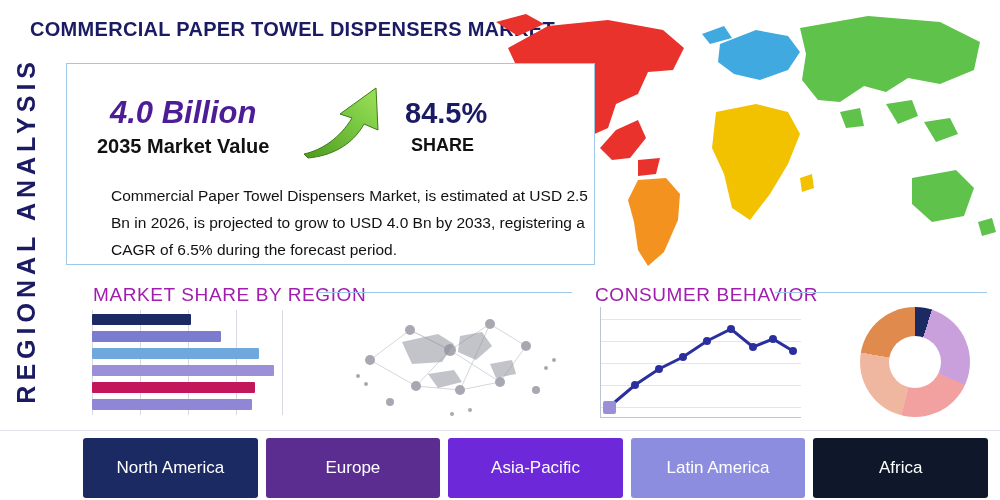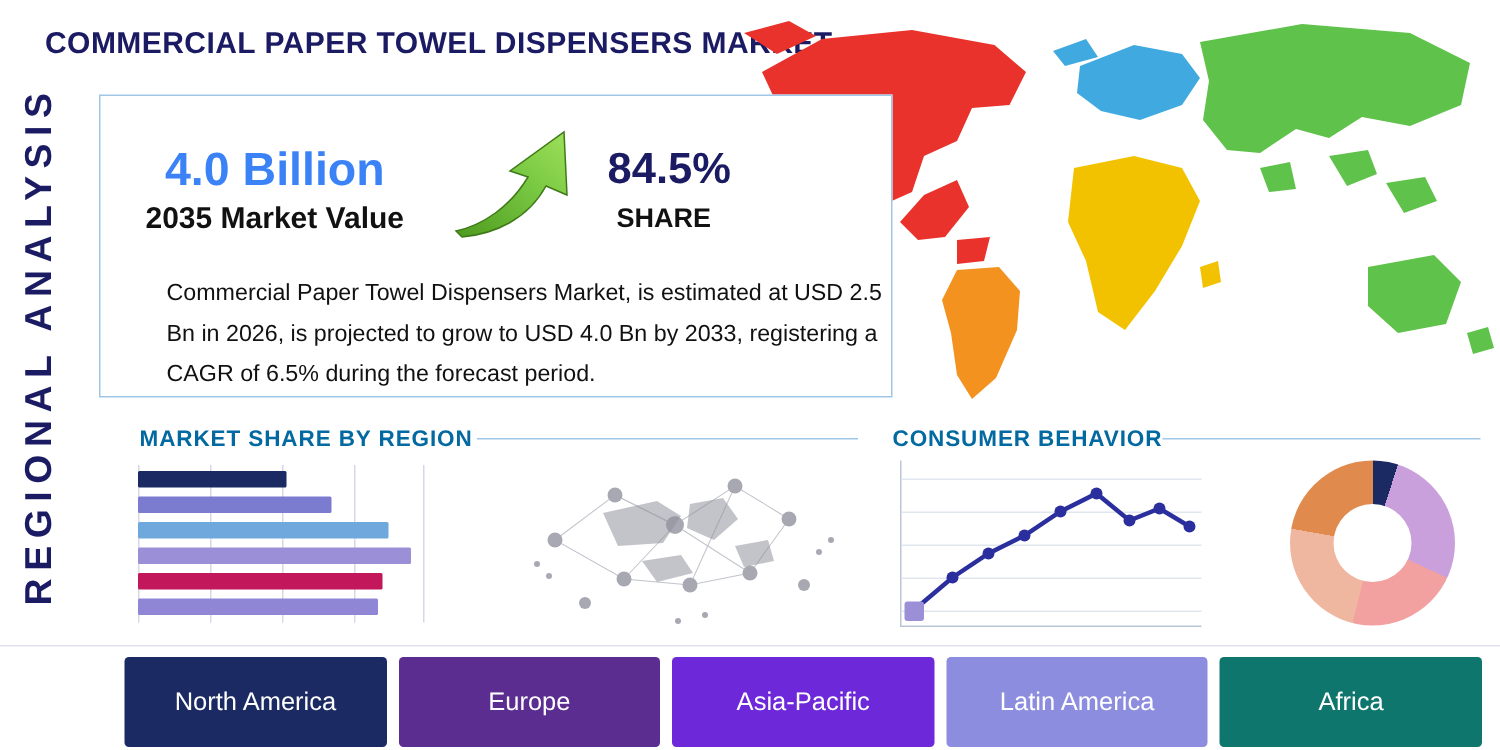--- a/index.html
+++ b/index.html
@@ -34,21 +34,21 @@
 
   
   .panel{
     position:absolute;left:66px;top:63px;width:527px;height:200px;
     border:1px solid #9fc7e8;
     background:#fff;
   }
 
   .big-value{
     position:absolute;left:110px;top:95px;
-    font-size:31px;font-weight:bold;color:#3b82f6;
+    font-size:31px;font-weight:bold;color:#4c1d95;font-style:italic;
   }
   .big-value-sub{
     position:absolute;left:97px;top:135px;
     font-size:20px;font-weight:bold;color:#111;
   }
   .cagr-value{
     position:absolute;left:405px;top:97px;
     font-size:29px;font-weight:bold;color:#1b1b64;
   }
   .cagr-sub{
@@ -57,21 +57,21 @@
   }
   .arrow-wrap{position:absolute;left:300px;top:80px;width:90px;height:80px;}
 
   .para{
     position:absolute;left:111px;top:182px;width:500px;
     font-size:15.5px;line-height:27px;color:#111;
   }
 
   
   .sec-head{
-    position:absolute;font-size:15px;font-weight:bold;color:#0369a1;
+    position:absolute;font-size:19px;font-weight:normal;color:#a21caf;
     letter-spacing:0.6px;
   }
   .sec-rule{position:absolute;height:1px;background:#9fc7e8;}
 
   
   .barchart{position:absolute;left:92px;top:310px;width:190px;height:105px;}
   .barchart .grid{position:absolute;top:0;bottom:0;width:1px;background:#d8d8e4;}
   .bar{position:absolute;height:11px;border-radius:1px;}
 
   
@@ -263,18 +263,18 @@
     </div>
     <div class="region" style="background:#5b2d91;">
       <span>Europe</span>
     </div>
     <div class="region" style="background:#6d28d9;">
       <span>Asia-Pacific</span>
     </div>
     <div class="region" style="background:#8d8de0;">
       <span>Latin America</span>
     </div>
-    <div class="region" style="background:#0f766e;">
+    <div class="region" style="background:#0f172a;">
       <span>Africa</span>
     </div>
   </div>
 
 </div>
 
 </body></html>

